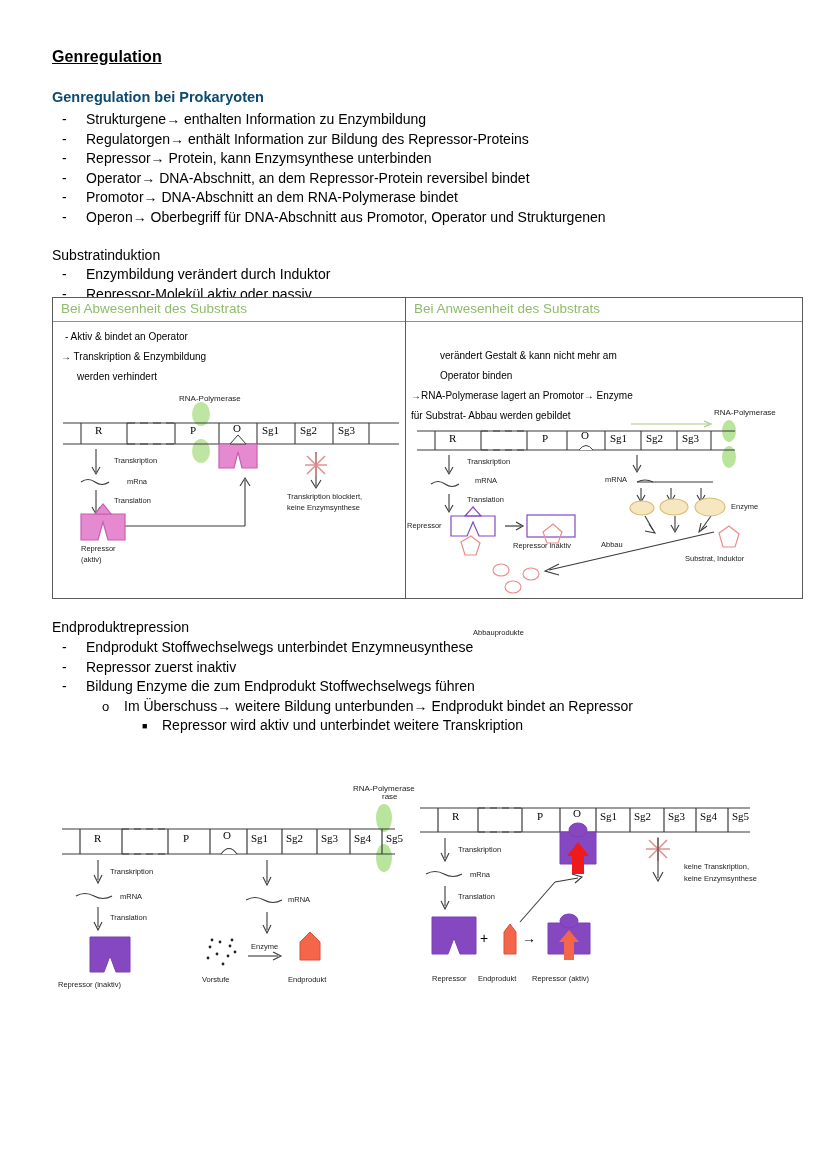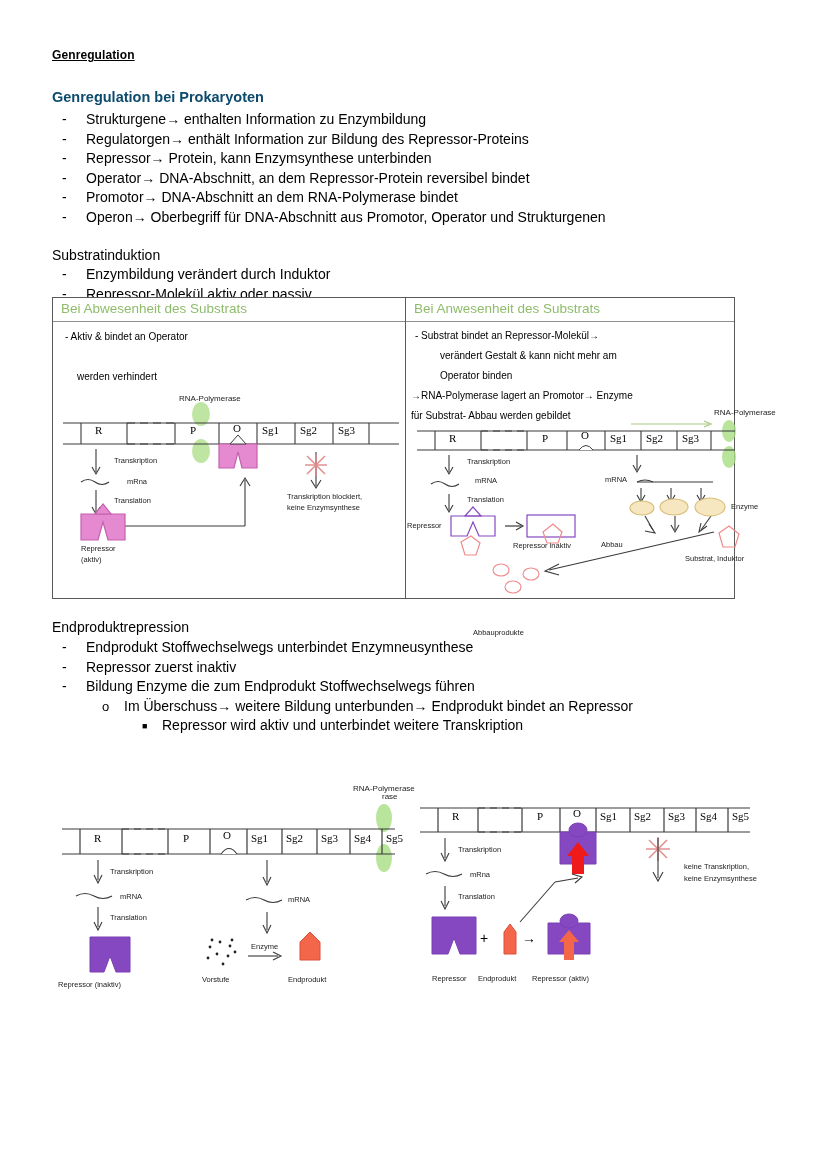--- a/index.html
+++ b/index.html
@@ -9,42 +9,42 @@
     font-family:"Liberation Sans", sans-serif;
     color:#000000;
     position:relative;
     overflow:hidden;
   }
   .page{position:absolute;left:0;top:0;width:828px;height:1171px;}
 
   
   .h1{
     position:absolute;left:52px;top:48px;
-    font-size:12px;font-weight:bold;
+    font-size:16px;font-weight:bold;
     text-decoration:underline;
     letter-spacing:.1px;
   }
   .h2{
     position:absolute;left:52px;top:89px;
     font-size:14.5px;font-weight:bold;
     color:#0c4a6e;
   }
   .bullets{position:absolute;left:52px;font-size:14px;line-height:19.5px;}
   .bl{position:relative;padding-left:34px;white-space:nowrap;}
   .bl .dash{position:absolute;left:10px;top:0;}
   .plain{position:absolute;left:52px;font-size:14px;line-height:19.5px;white-space:nowrap;}
   .sub1{position:relative;padding-left:72px;white-space:nowrap;}
   .sub1 .mk{position:absolute;left:50px;top:0;font-size:13px;}
   .sub2{position:relative;padding-left:110px;white-space:nowrap;}
   .sub2 .mk{position:absolute;left:90px;top:1px;font-size:9px;}
 
   
   .cmp{
     position:absolute;left:52px;top:297px;
-    width:683px;height:302px;
+    width:751px;height:302px;
     border:1px solid #5a5a5a;
     box-sizing:border-box;
     background:#fff;
   }
   .cmp .colsplit{
     position:absolute;left:352px;top:0;width:1px;height:100%;
     background:#5a5a5a;
   }
   .cmp .hdrline{
     position:absolute;left:0;top:23px;width:100%;height:1px;background:#8f8f8f;
@@ -86,23 +86,23 @@
     <div class="bl"><span class="dash">-</span><span>Repressor-Molekül aktiv oder passiv</span></div>
   </div>
 
   <div class="cmp">
     <div class="hdrline"></div>
     <div class="colsplit"></div>
     <div class="hdr left">Bei Abwesenheit des Substrats</div>
     <div class="hdr right">Bei Anwesenheit des Substrats</div>
 
     <div class="cellTxt" style="left:12px;top:29px;">-   Aktiv &amp; bindet an Operator</div>
+    <div class="cellTxt" style="left:8px;top:49px;">→ Transkription &amp; Enzymbildung</div>
     <div class="cellTxt" style="left:24px;top:69px;">werden verhindert</div>
 
-    <div class="cellTxt" style="left:362px;top:28px;">-     Substrat bindet an Repressor-Molekül→</div>
     <div class="cellTxt" style="left:387px;top:48px;">verändert Gestalt &amp; kann nicht mehr am</div>
     <div class="cellTxt" style="left:387px;top:68px;">Operator binden</div>
     <div class="cellTxt" style="left:358px;top:88px;">→RNA-Polymerase lagert an Promotor→ Enzyme</div>
     <div class="cellTxt" style="left:358px;top:108px;">für Substrat-  Abbau werden gebildet</div>
 
     <div class="diag" style="left:6px;top:96px;width:345px;height:200px;">
       <svg width="345" height="200" viewBox="0 0 345 200">
 
         <ellipse cx="142" cy="20" rx="9" ry="12" fill="#a8dd83" opacity=".75"></ellipse>
         <ellipse cx="142" cy="57" rx="9" ry="12" fill="#a8dd83" opacity=".75"></ellipse>

